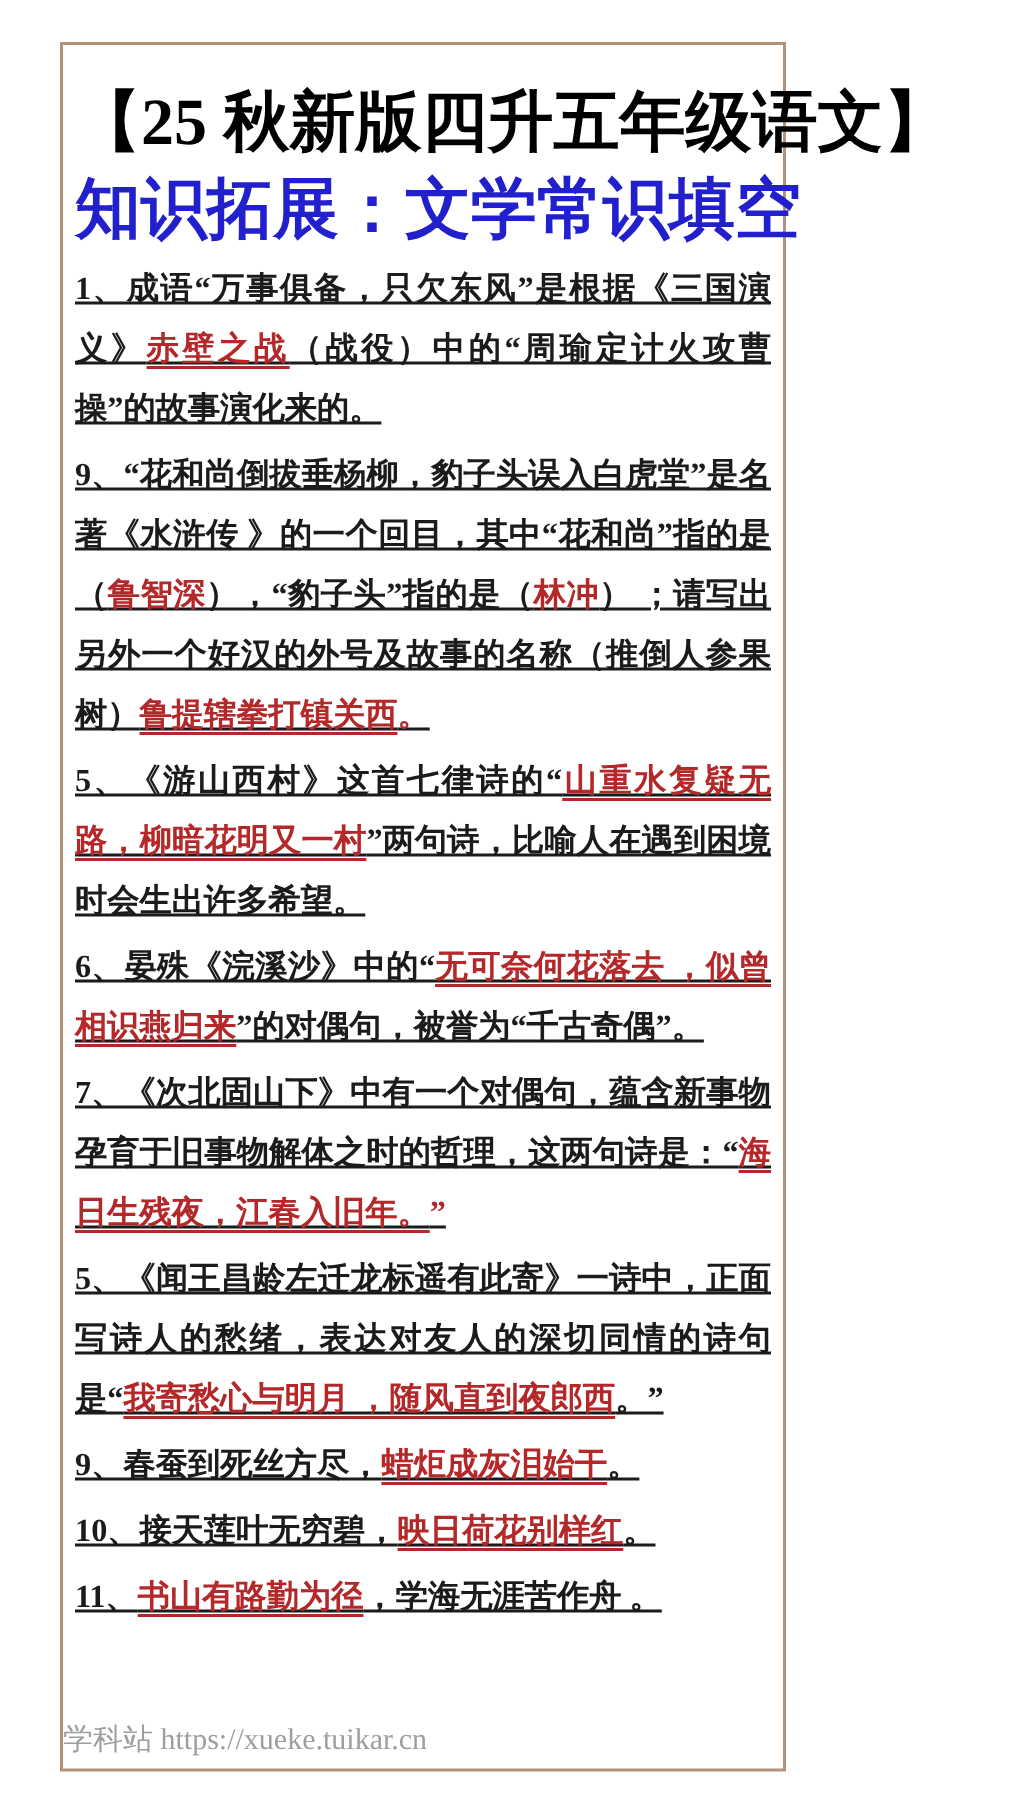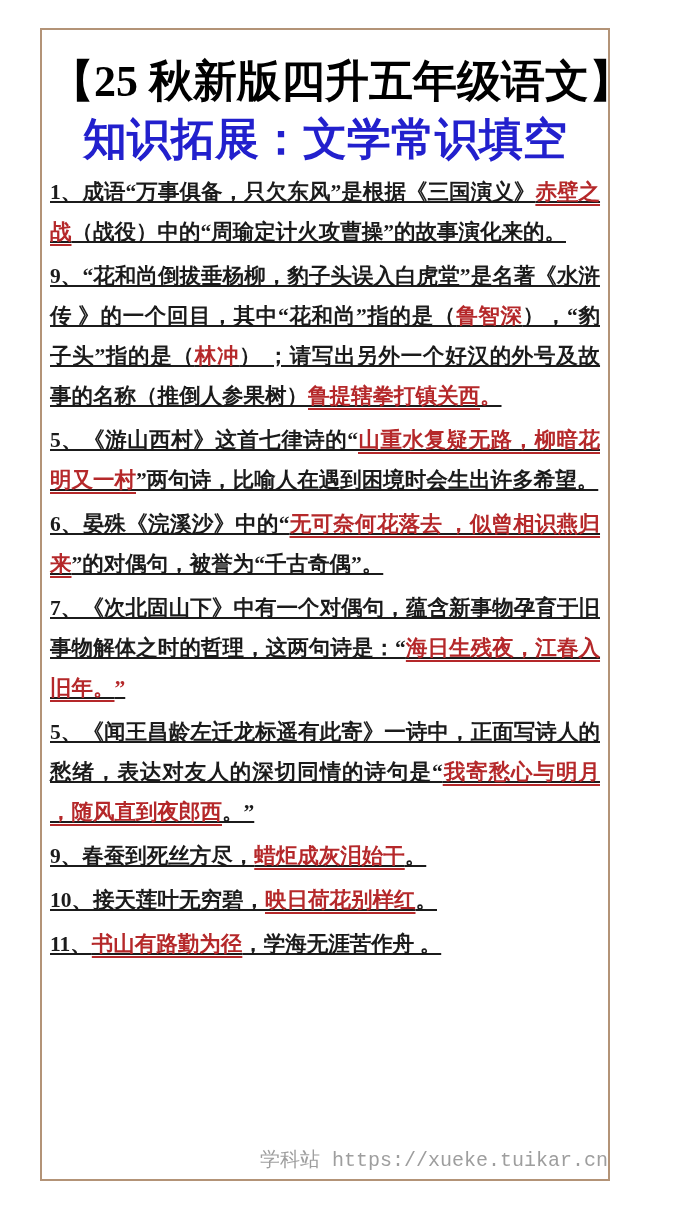--- a/index.html
+++ b/index.html
@@ -8,21 +8,21 @@
     background: #ffffff;
     width: 680px;
     height: 1209px;
     overflow: hidden;
     font-family: "Liberation Serif", "DejaVu Serif", serif;
   }
   .sheet {
     position: absolute;
     left: 40px;
     top: 28px;
-    width: 570px;
+    width: 484px;
     height: 1153px;
     border: 2px solid var(--border-tan, #b39377);
     box-sizing: border-box;
     background: #ffffff;
   }
   .sheet-inner {
     padding: 14px 8px 0 8px;
   }
   .title {
     margin: 12px 0 0 0;
@@ -63,22 +63,22 @@
     text-decoration: underline;
     text-decoration-color: var(--red, #b5282a);
     text-decoration-thickness: 2px;
     text-underline-offset: 5px;
   }
   .footer {
     position: absolute;
     left: 0;
     bottom: 6px;
     width: 100%;
-    text-align: right;
-    font-family: Liberation Mono, monospace;
+    text-align: left;
+    font-family: Liberation Serif, serif;
     font-size: 20px;
     color: var(--gray, #9e9e9e);
     font-weight: 400;
   }
 </style>
 </head>
 <body>
 
 <div class="sheet">
   <div class="sheet-inner">

